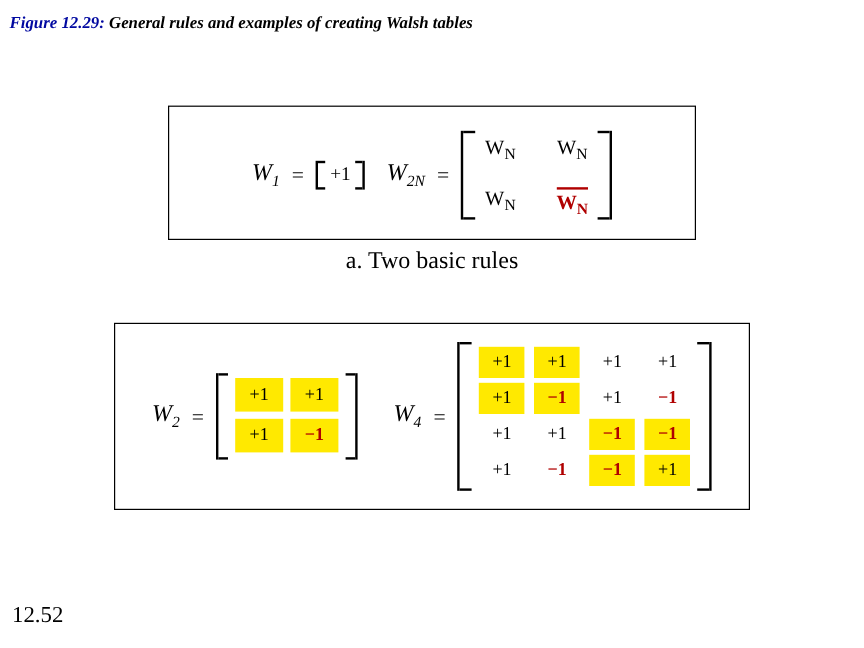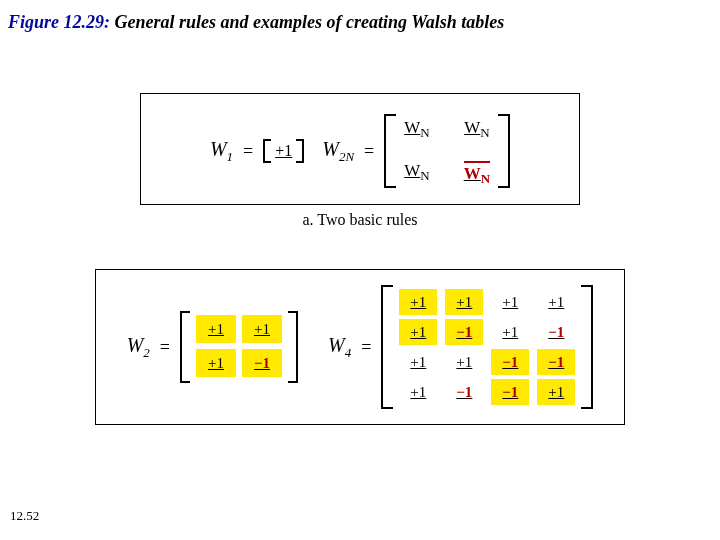--- a/index.html
+++ b/index.html
@@ -6,49 +6,49 @@
     margin: 0;
     padding: 0;
     width: 720px;
     height: 540px;
     background: #fff;
     font-family: "Times New Roman", serif;
     color: #000;
   }
   .title {
     padding: 12px 8px 0 8px;
-    font-size: 18px;
+    font-size: 14px;
     font-weight: bold;
     font-style: italic;
   }
   .title .figlabel { color: #0008a0; font-style: italic; }
   .title .rest { color: #000; }
   .footer {
     position: absolute;
     left: 10px;
     bottom: 16px;
-    font-size: 13px;
+    font-size: 19px;
   }
   .panel-a-wrap {
     margin: 60px auto 0 auto;
     width: 440px;
     text-align: center;
   }
   .panel-a {
     border: 1px solid #000;
     padding: 14px 16px 10px 16px;
     display: flex;
     align-items: center;
     justify-content: center;
     gap: 18px;
     height: 86px;
   }
   .caption-a, .caption-b {
     margin-top: 6px;
-    font-size: 16px;
+    font-size: 20px;
   }
 
   .panel-b-wrap {
     margin: 40px auto 0 auto;
     width: 530px;
     text-align: center;
   }
   .panel-b {
     border: 1px solid #000;
     padding: 10px 18px 10px 18px;
@@ -84,21 +84,20 @@
   .bracket.left::before { top: 0; }
   .bracket.left::after  { bottom: 0; }
   .bracket.right { border-right: 2px solid #000; }
   .bracket.right::before { top: 0; }
   .bracket.right::after  { bottom: 0; }
   .bcontent {
     display: flex;
     flex-direction: column;
     justify-content: center;
     padding: 4px 6px;
-    text-decoration: underline;
   }
 
   
   .w1box .bcontent { font-size: 16px; padding: 2px 4px; }
   .w1box .bracket { width: 6px; }
   .w1box { height: 24px; }
 
   
   .wnblock .bcontent {
     display: grid;

